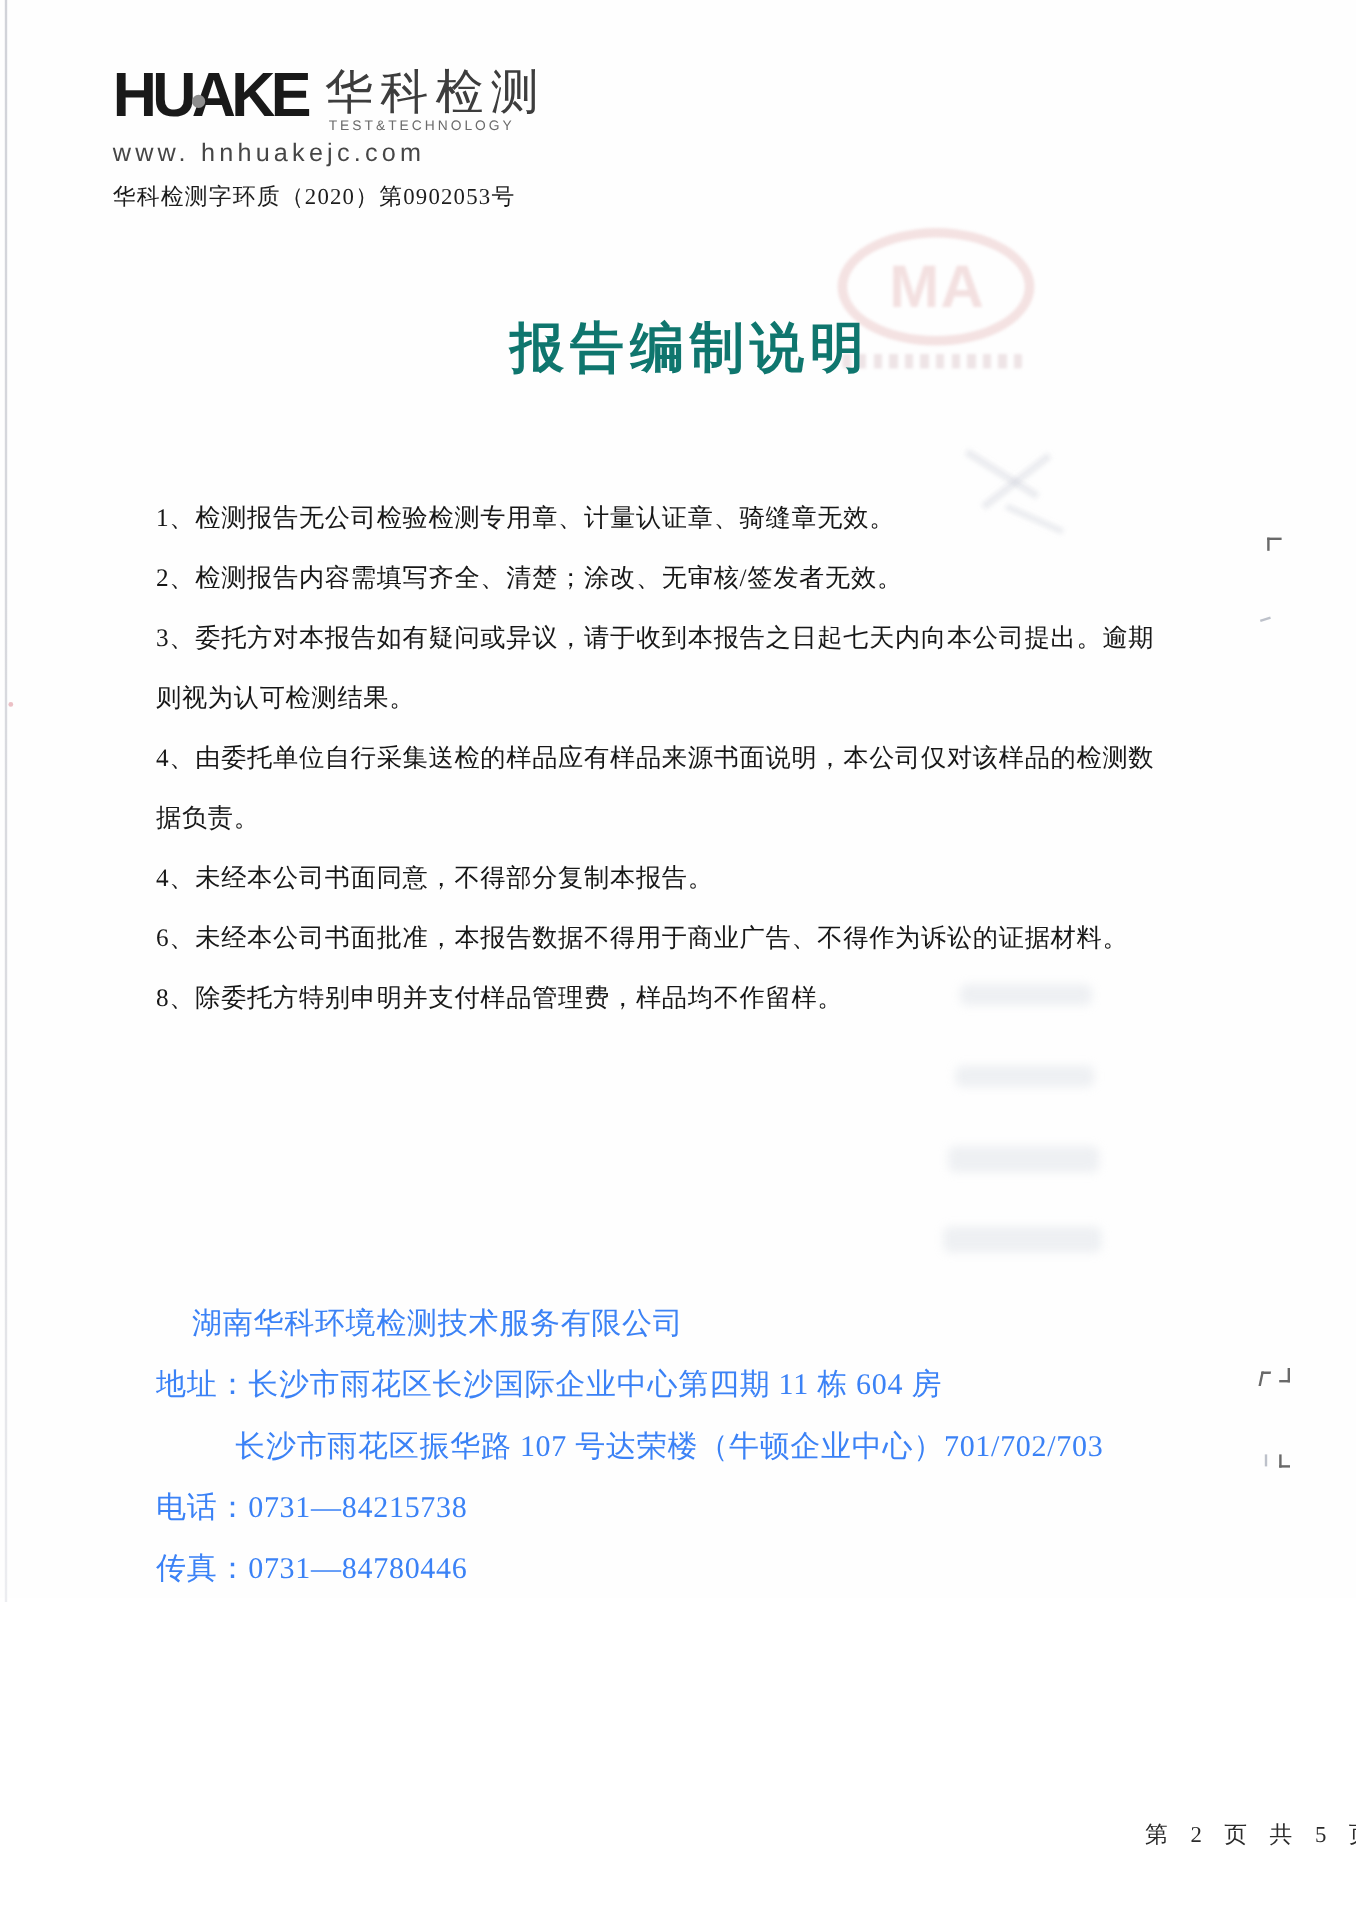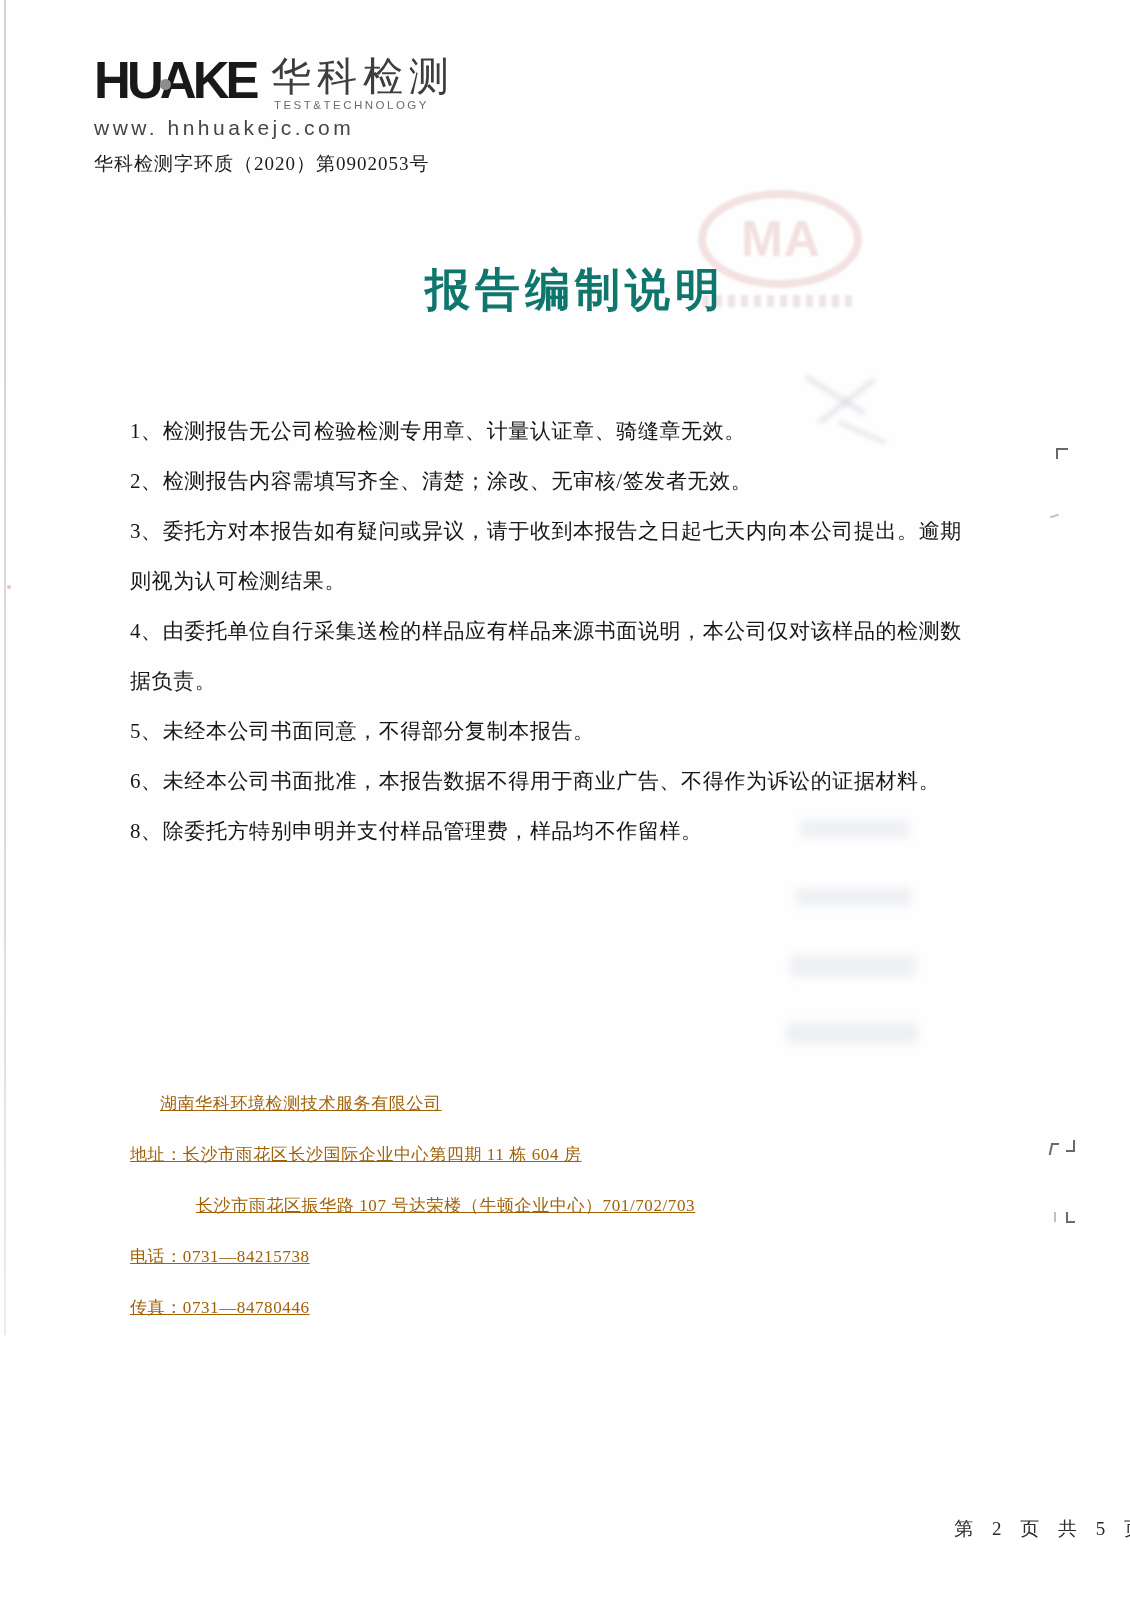--- a/index.html
+++ b/index.html
@@ -105,23 +105,22 @@
   .notes { position: absolute; left: 130px; top: 406px; width: 892px; }
   .note-line {
     height: 50px; line-height: 50px;
     font-size: 21px; letter-spacing: .6px; color: #171717;
     white-space: nowrap;
   }
   
   .company { position: absolute; left: 130px; top: 1078px; width: 820px; }
   .company-line {
     height: 51px; line-height: 51px;
-    font-size: 17px; letter-spacing: .6px; color: #a16207;
+    font-size: 25px; letter-spacing: .6px; color: #3b82f6;
     white-space: nowrap;
-    text-decoration: underline;
   }
   .indent-name { padding-left: 30px; }
   .indent-addr2 { padding-left: 66px; }
   
   .footer {
     position: absolute; left: 0; top: 1516px; width: 100%;
     text-align: right;
     font-size: 19px; letter-spacing: 7px; color: #2b2b2b;
   }
 </style>
@@ -170,21 +169,21 @@
 
   <div class="title">报告编制说明</div>
 
   <div class="notes">
     <div class="note-line">1、检测报告无公司检验检测专用章、计量认证章、骑缝章无效。</div>
     <div class="note-line">2、检测报告内容需填写齐全、清楚；涂改、无审核/签发者无效。</div>
     <div class="note-line">3、委托方对本报告如有疑问或异议，请于收到本报告之日起七天内向本公司提出。逾期</div>
     <div class="note-line">则视为认可检测结果。</div>
     <div class="note-line">4、由委托单位自行采集送检的样品应有样品来源书面说明，本公司仅对该样品的检测数</div>
     <div class="note-line">据负责。</div>
-    <div class="note-line">5、未经本公司书面同意，不得部分复制本报告。</div>
+    <div class="note-line">4、未经本公司书面同意，不得部分复制本报告。</div>
     <div class="note-line">6、未经本公司书面批准，本报告数据不得用于商业广告、不得作为诉讼的证据材料。</div>
     <div class="note-line">8、除委托方特别申明并支付样品管理费，样品均不作留样。</div>
   </div>
 
   <div class="company">
     <div class="company-line indent-name">湖南华科环境检测技术服务有限公司</div>
     <div class="company-line">地址：长沙市雨花区长沙国际企业中心第四期 11 栋 604 房</div>
     <div class="company-line indent-addr2">长沙市雨花区振华路 107 号达荣楼（牛顿企业中心）701/702/703</div>
     <div class="company-line">电话：0731—84215738</div>
     <div class="company-line">传真：0731—84780446</div>

